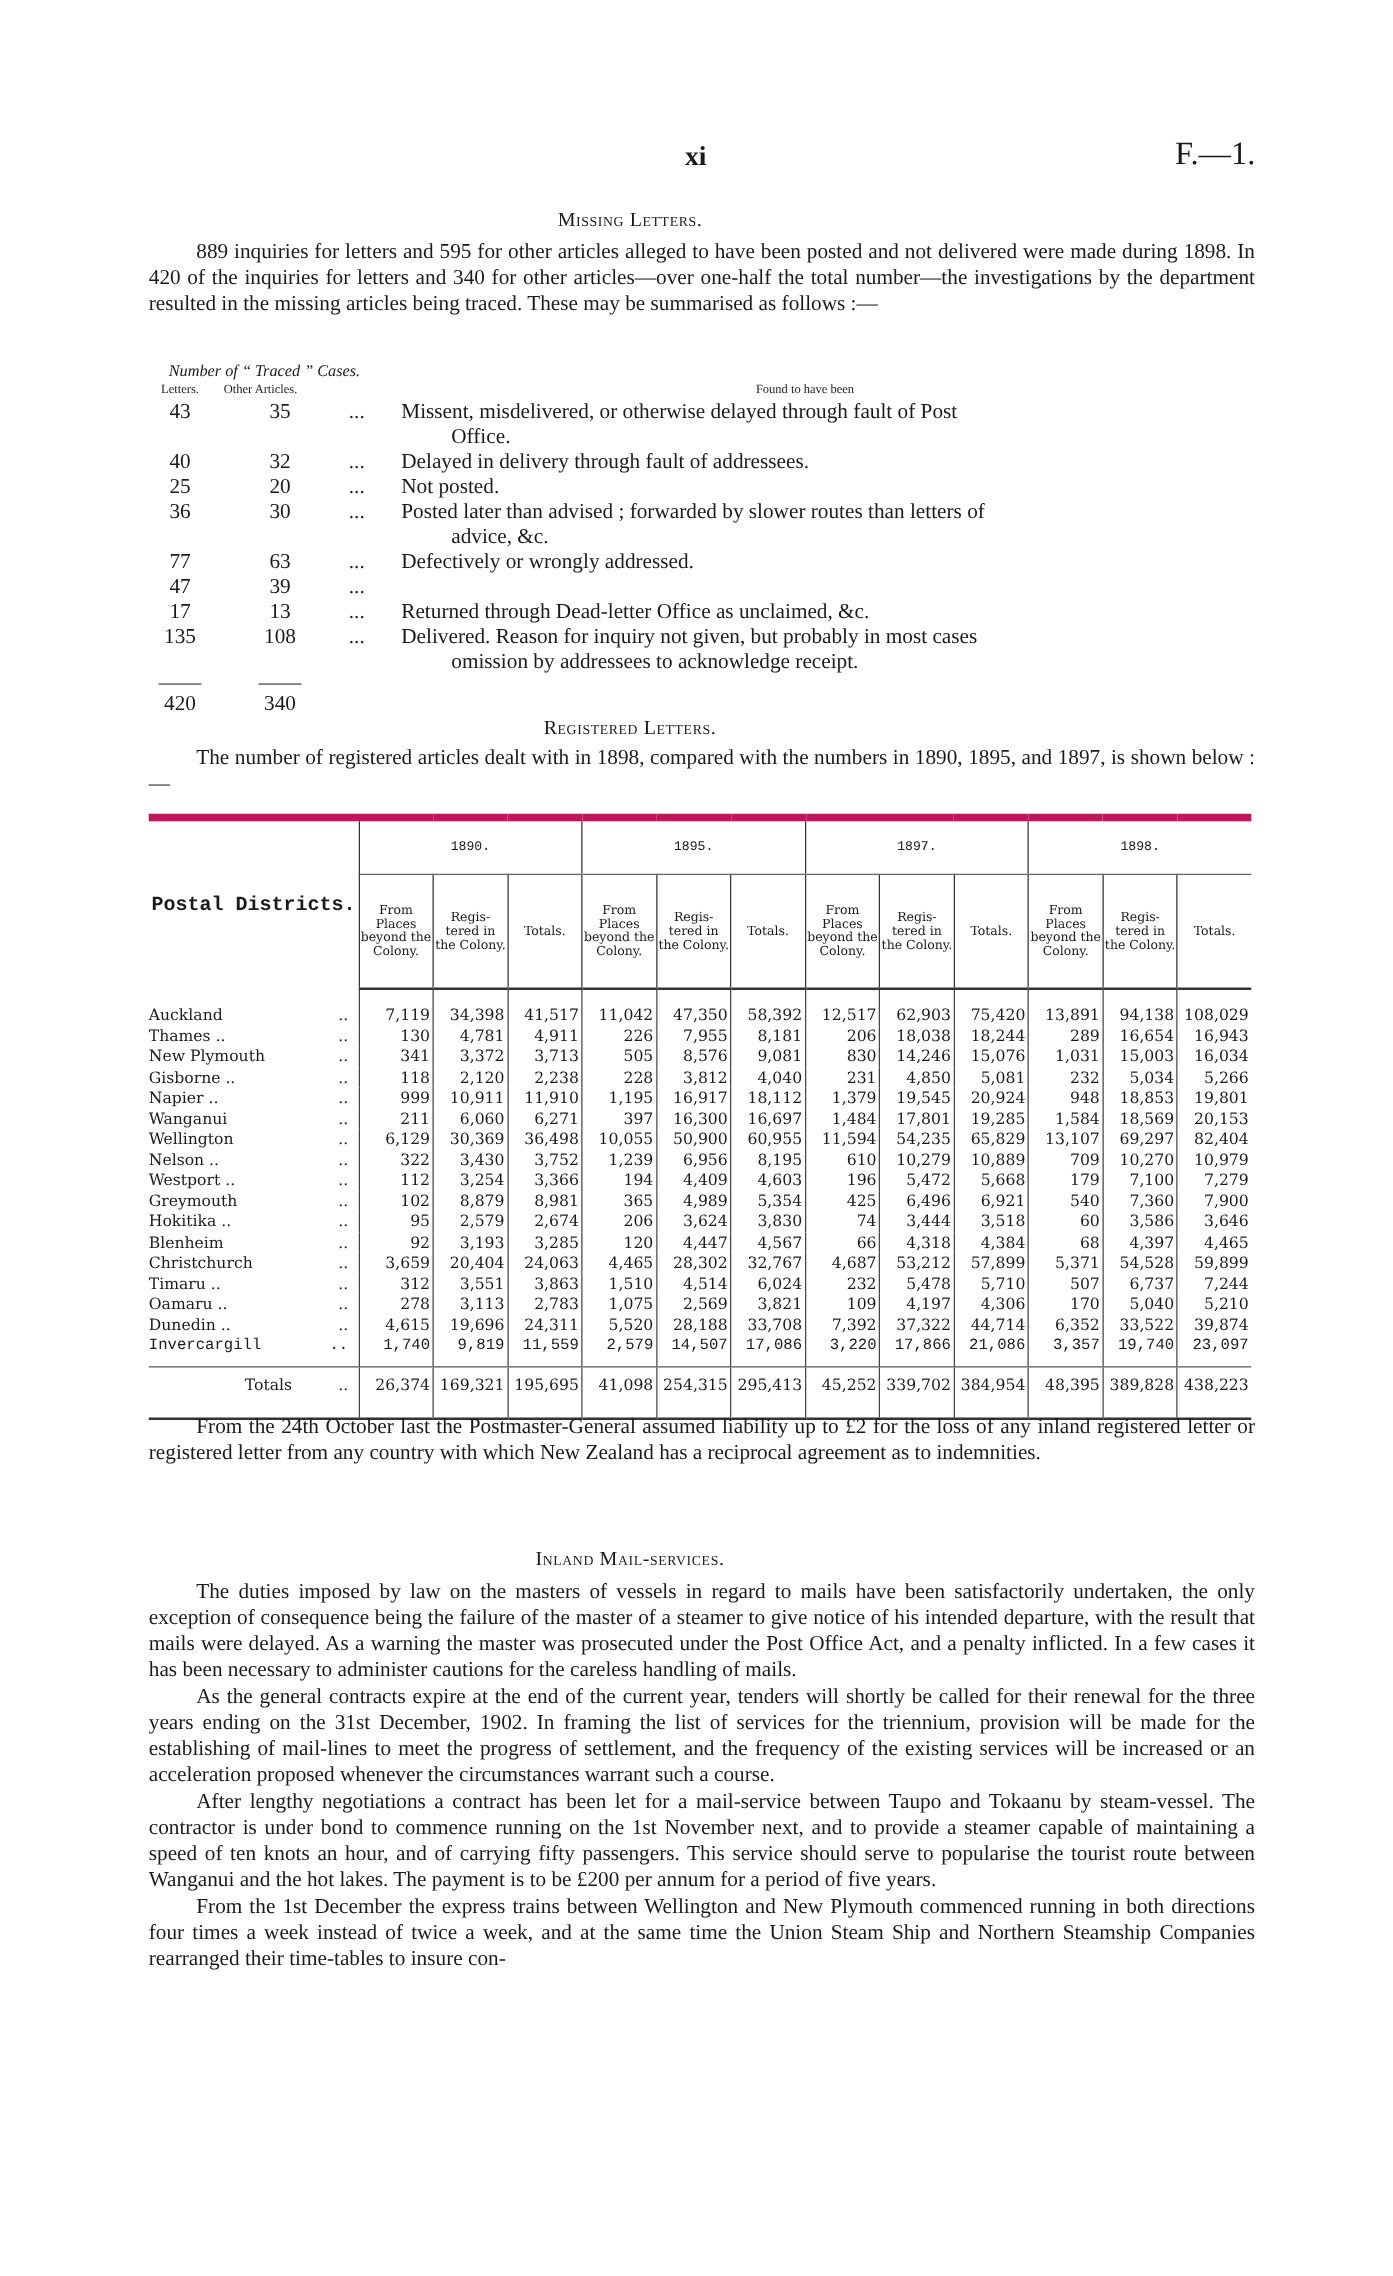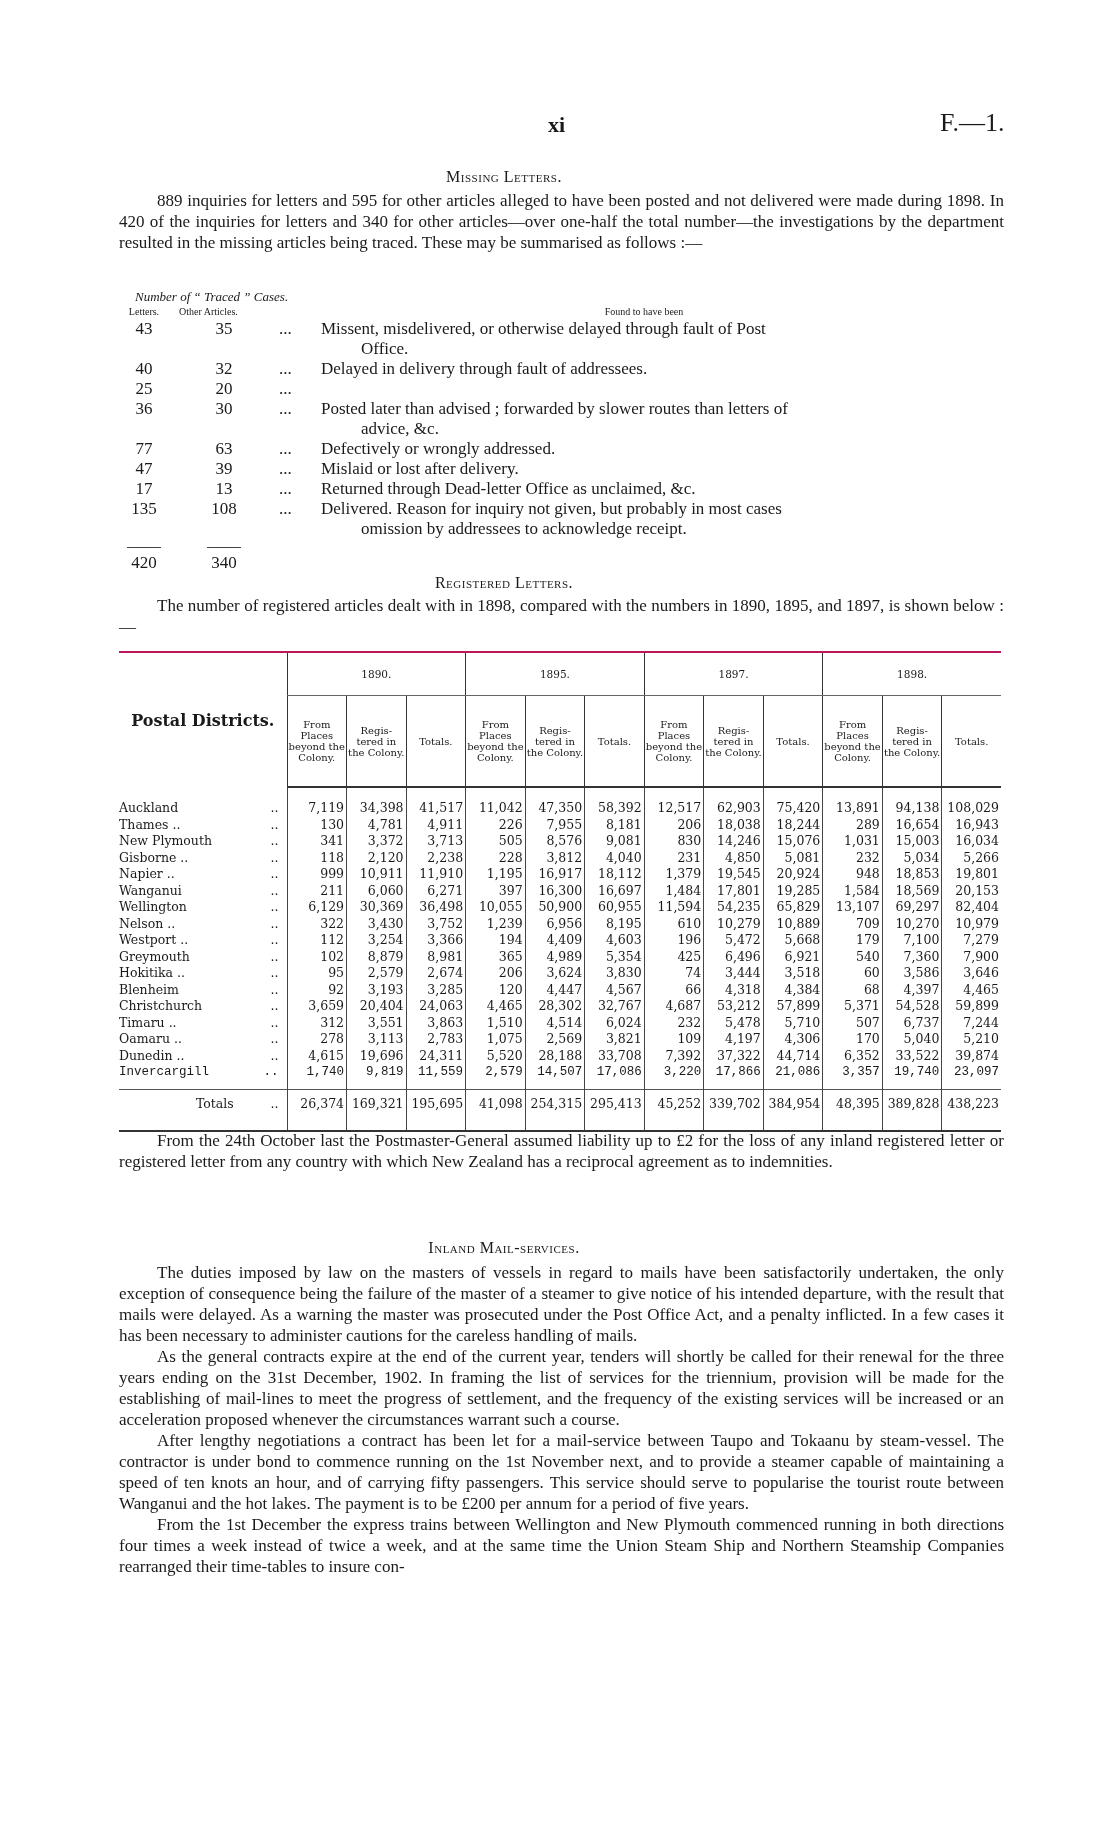--- a/index.html
+++ b/index.html
@@ -18,21 +18,21 @@
   .trow .l { width:50px; text-align:center; }
   .trow .o { width:110px; text-align:center; }
   .trow .dots { width:42px; }
   .trow .desc { flex:1; }
   .trow .desc .cont { padding-left:40px; display:block; }
   table.reg { position:absolute; left:119px; top:651px; width:882px; border-collapse:collapse;
               font-family:"DejaVu Serif",serif; font-size:12.5px; }
   table.reg th { font-weight:normal; font-size:10px; line-height:11px; border-left:1px solid #333; padding:2px 1px; vertical-align:middle; }
   table.reg th.pd { border-left:none; font-weight:bold; font-size:16px; width:164px; }
   table.reg th.year { height:38px; font-size:10.5px; border-bottom:1px solid #666; }
-  table.reg thead tr:first-child th { border-top:2px solid #be185d; }
+  table.reg thead tr:first-child th { border-top:6px solid #be185d;font-family:Liberation Mono, monospace; }
   table.reg thead tr:last-child th { border-bottom:2px solid #333; height:86px; }
   table.reg td { border-left:1px solid #444; text-align:right; padding:0 2px; line-height:16.5px; white-space:nowrap; }
   table.reg td.name { border-left:none; text-align:left; padding-left:0; }
   table.reg td.name .dd { float:right; padding-right:6px; }
   table.reg tbody tr.first td { padding-top:12px; }
   table.reg tbody tr.last td { padding-bottom:8px;font-family:Liberation Mono, monospace; }
   table.reg tr.tot td { border-top:1px solid #555; padding-top:6px; padding-bottom:18px; border-bottom:2px solid #333; }
   table.reg tr.tot td.name { text-align:center; }
   table.reg tr.tot td.name span.lbl { padding-left:40px; }
 </style>
@@ -64,38 +64,38 @@
       <div class="trow">
         <span class="l">40</span>
         <span class="o">32</span>
         <span class="dots">...</span>
         <span class="desc"><span>Delayed in delivery through fault of addressees.</span></span>
       </div>
       <div class="trow">
         <span class="l">25</span>
         <span class="o">20</span>
         <span class="dots">...</span>
+        <span class="desc"><span>Not posted.</span></span>
       </div>
       <div class="trow">
         <span class="l">36</span>
         <span class="o">30</span>
         <span class="dots">...</span>
         <span class="desc"><span>Posted later than advised ; forwarded by slower routes than letters of</span><span class="cont">advice, &amp;c.</span></span>
       </div>
       <div class="trow">
         <span class="l">77</span>
         <span class="o">63</span>
         <span class="dots">...</span>
         <span class="desc"><span>Defectively or wrongly addressed.</span></span>
       </div>
       <div class="trow">
         <span class="l">47</span>
         <span class="o">39</span>
         <span class="dots">...</span>
-        <span class="desc"><span>Mislaid or lost after delivery.</span></span>
       </div>
       <div class="trow">
         <span class="l">17</span>
         <span class="o">13</span>
         <span class="dots">...</span>
         <span class="desc"><span>Returned through Dead-letter Office as unclaimed, &amp;c.</span></span>
       </div>
       <div class="trow">
         <span class="l">135</span>
         <span class="o">108</span>

